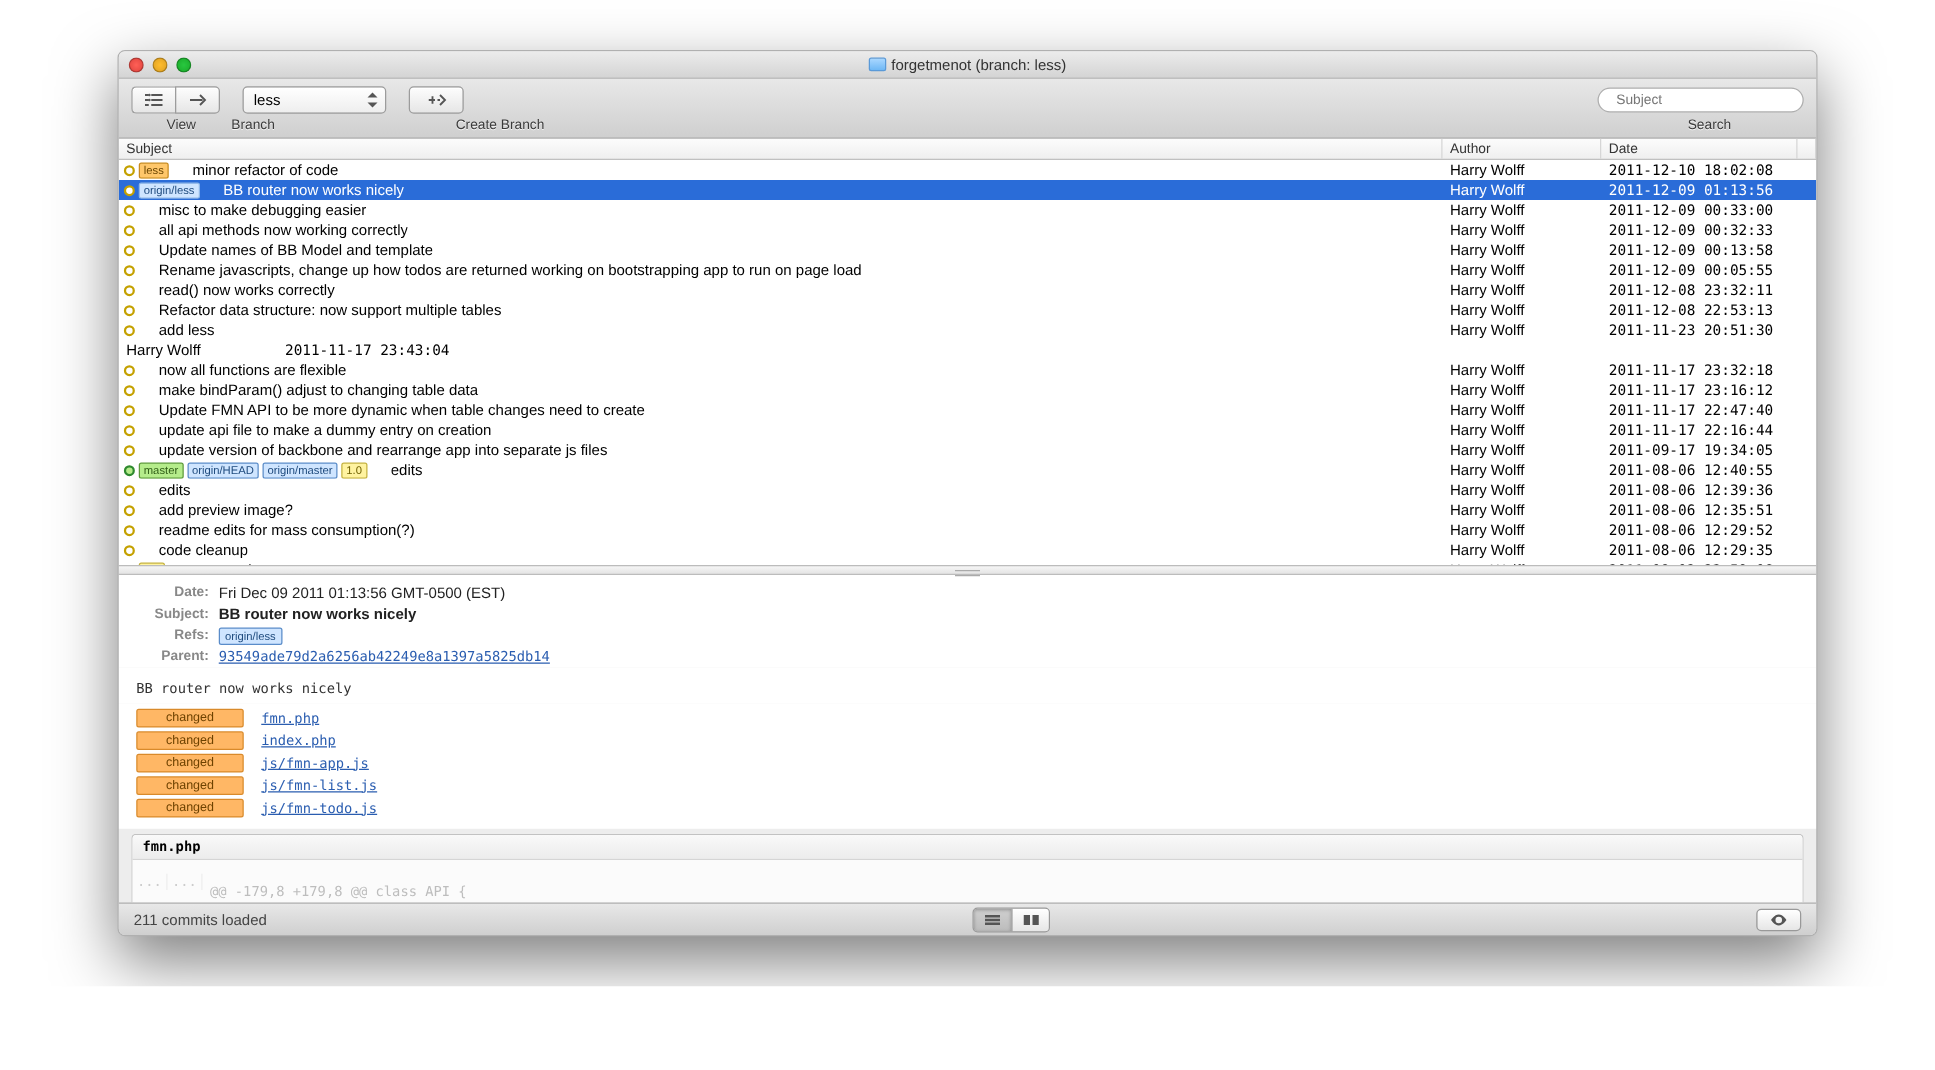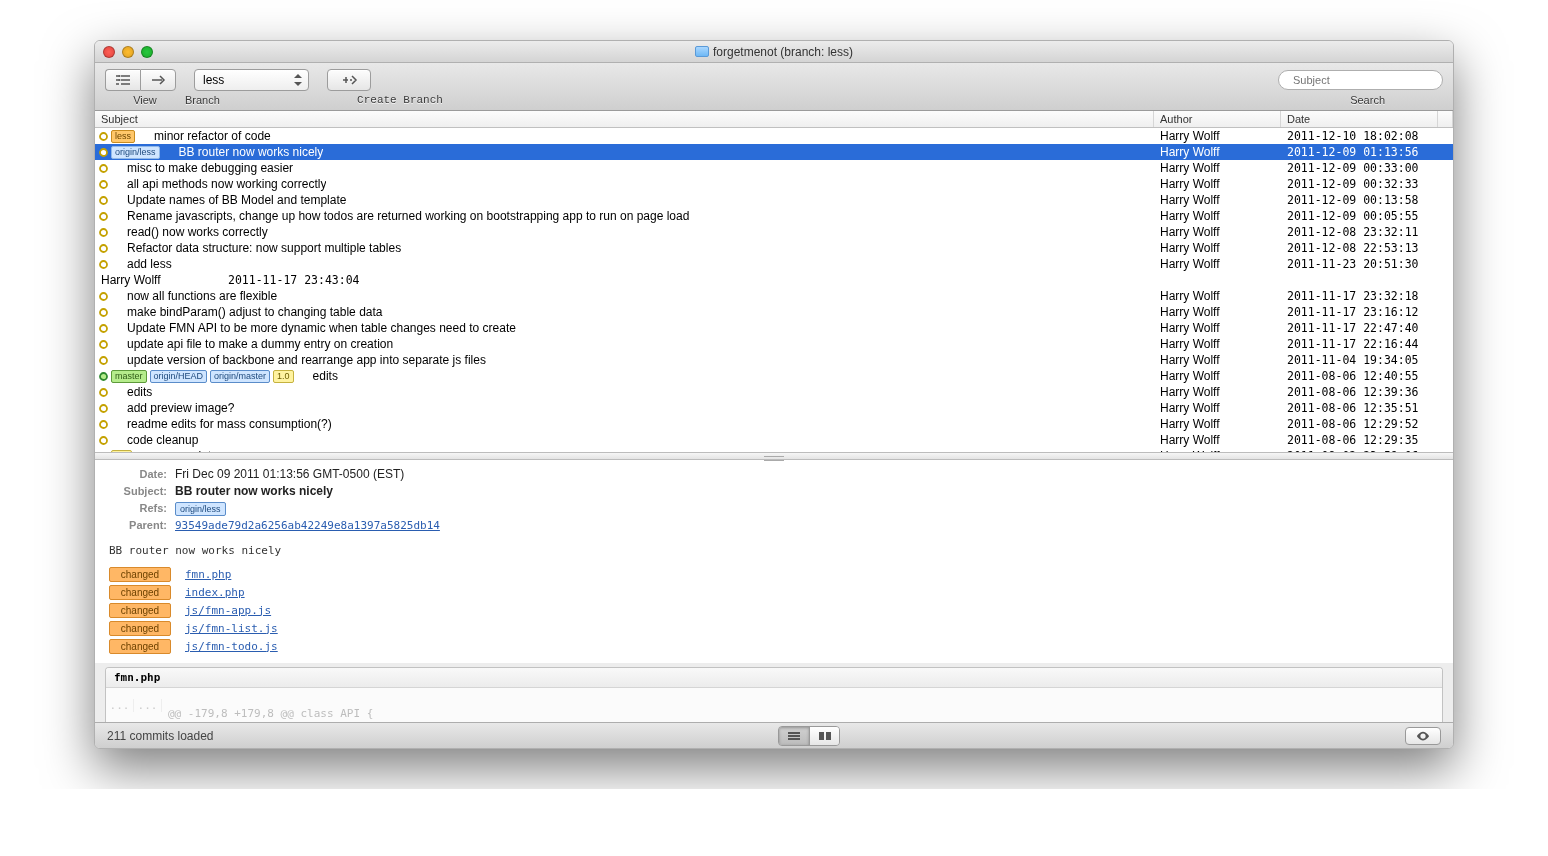--- a/index.html
+++ b/index.html
@@ -45,21 +45,21 @@
   .branch-select{ height:22px; width:115px; background:linear-gradient(#fff,#eee); border:1px solid #9c9c9c; border-radius:4px; display:flex; align-items:center; padding:0 18px 0 8px; position:relative; font-size:12px;}
   .branch-select::after{content:""; position:absolute; right:6px; top:4px; width:0;height:0;border-left:4px solid transparent;border-right:4px solid transparent;border-bottom:4px solid #555;}
   .branch-select::before{content:""; position:absolute; right:6px; bottom:4px; width:0;height:0;border-left:4px solid transparent;border-right:4px solid transparent;border-top:4px solid #555;}
   .spacer{flex:1;}
   .search-box{ height:20px; width:165px; border:1px solid #aeaeae; border-radius:10px; background:#fff; display:flex; align-items:center; padding:0 8px; gap:4px;}
   .search-box svg{width:11px;height:11px; fill:#888;}
   .search-box input{border:none; outline:none; font-size:11px; color:#888; flex:1; background:transparent;}
   .toolbar-labels{ display:flex; font-size:11px; color:#3a3a3a; padding:3px 0 4px 0; text-shadow:0 1px 0 #f5f5f5;}
   .tl-view{width:80px;text-align:center;}
   .tl-branch{width:160px;text-align:left;}
-  .tl-create{width:110px;text-align:center;font-family:Liberation Mono, monospace;}
+  .tl-create{width:110px;text-align:center;}
   .tl-search{flex:1;text-align:right;padding-right:58px;}
 
   .columns-header{display:flex;background:linear-gradient(#fcfcfc,#efefef);border-bottom:1px solid #c0c0c0;font-size:11px;color:#333;}
   .columns-header>div{padding:2px 6px;border-right:1px solid #d6d6d6;}
   .col-subject{flex:1;}
   .col-author{width:127px;}
   .col-date{width:157px;}
   .col-scroll{width:15px;border-right:none;}
 
   .commit-list{background:#fff;height:324px;overflow:hidden;font-size:12px;}
@@ -87,21 +87,21 @@
   .meta-label{width:58px;text-align:right;color:#888;margin-right:8px;font-weight:bold;font-size:11px;}
   .meta-val{color:#222;}
   .meta-val.bold{font-weight:bold;}
   .parent-link{color:#2a5db0;text-decoration:underline;cursor:pointer;font-family:Menlo,monospace;font-size:11px;}
   .ref-badge{display:inline-block;font-size:9px;padding:0 4px;border:1px solid #5a8cc9;background:#cfe5ff;color:#1e4a7d;border-radius:2px;line-height:12px;}
 
   .commit-msg{padding:10px 14px 6px 14px;font-family:Menlo,monospace;font-size:11px;color:#333;background:#fff;}
 
   .files{padding:2px 14px 8px 14px;background:#fff;}
   .file-row{display:flex;align-items:center;gap:14px;height:18px;}
-  .status-badge{width:62px;text-align:center;font-size:10px;padding:1px 0;border-radius:2px;cursor:default;}
+  .status-badge{width:86px;text-align:center;font-size:10px;padding:1px 0;border-radius:2px;cursor:default;}
   .status-badge.changed{background:#ffb765;border:1px solid #d98a2b;color:#6e4200;}
   .file-link{color:#2a5db0;text-decoration:underline;cursor:pointer;font-family:Menlo,monospace;font-size:11px;}
 
   .diff-panel{margin:4px 10px 0 10px;border:1px solid #c2c2c2;border-bottom:none;border-radius:4px 4px 0 0;overflow:hidden;background:#fff;}
   .diff-header{background:linear-gradient(#f9f9f9,#ececec);padding:3px 8px;font-family:Menlo,monospace;font-size:11px;font-weight:bold;border-bottom:1px solid #d5d5d5;}
   .diff-hunk{display:flex;align-items:center;font-family:Menlo,monospace;font-size:11px;background:#fbfbfb;padding:2px 0;}
   .diff-ln{width:28px;text-align:center;color:#ccc;border-right:1px solid #eee;}
   .diff-text{color:#bdbdbd;padding-left:6px;margin-top:17px;}
 
   .statusbar{height:26px;background:linear-gradient(#e8e8e8,#cfcfcf);border-top:1px solid #adadad;display:flex;align-items:center;padding:0 12px;font-size:12px;color:#444;}
@@ -357,21 +357,21 @@
       <div class="row">
         <div class="col-subject">
           <span class="dot">
             <svg viewBox="0 0 11 11">
               <circle cx="5.5" cy="5.5" r="3.5" fill="#fff" stroke="#c4a100" stroke-width="1.8"></circle>
             </svg>
           </span>
           <span class="subj-text">update version of backbone and rearrange app into separate js files</span>
         </div>
         <div class="col-author">Harry Wolff</div>
-        <div class="col-date">2011-11-04 19:34:05</div>
+        <div class="col-date">2011-09-17 19:34:05</div>
         <div class="col-scroll"></div>
       </div>
       <div class="row">
         <div class="col-subject">
           <span class="dot">
             <svg viewBox="0 0 11 11">
               <circle cx="5.5" cy="5.5" r="3.5" fill="#b5ec8b" stroke="#2f8a2f" stroke-width="1.8"></circle>
             </svg>
           </span>
           <span class="badge green">master</span>

